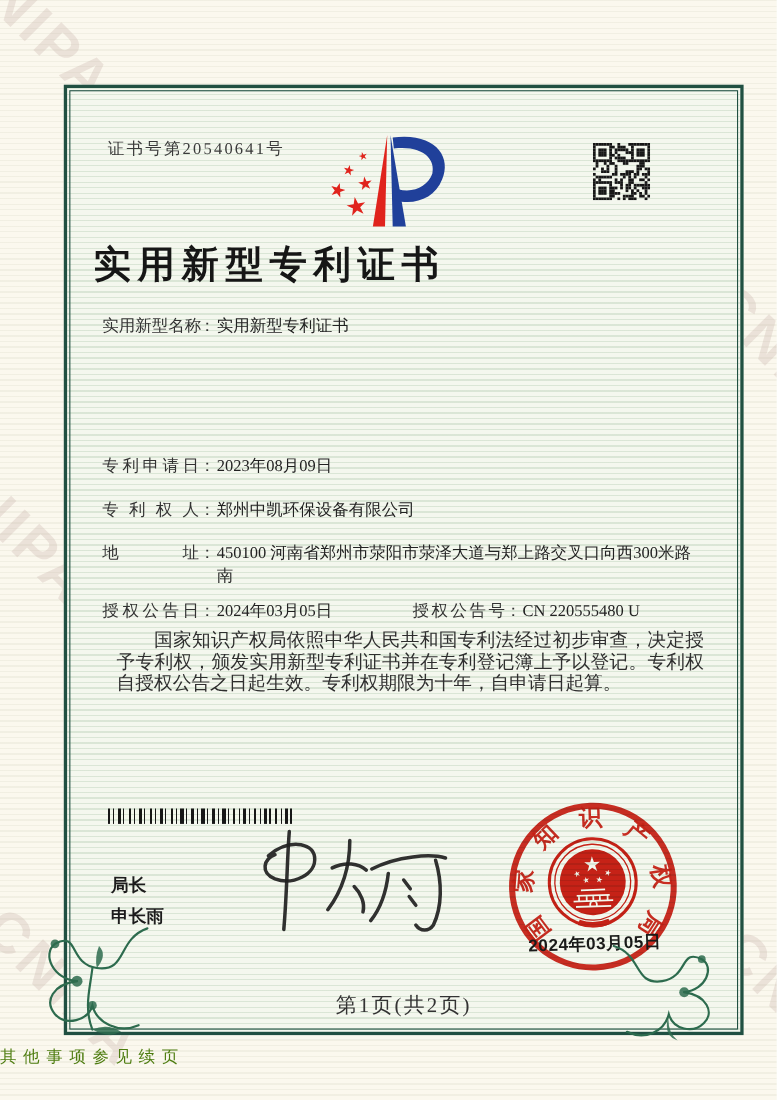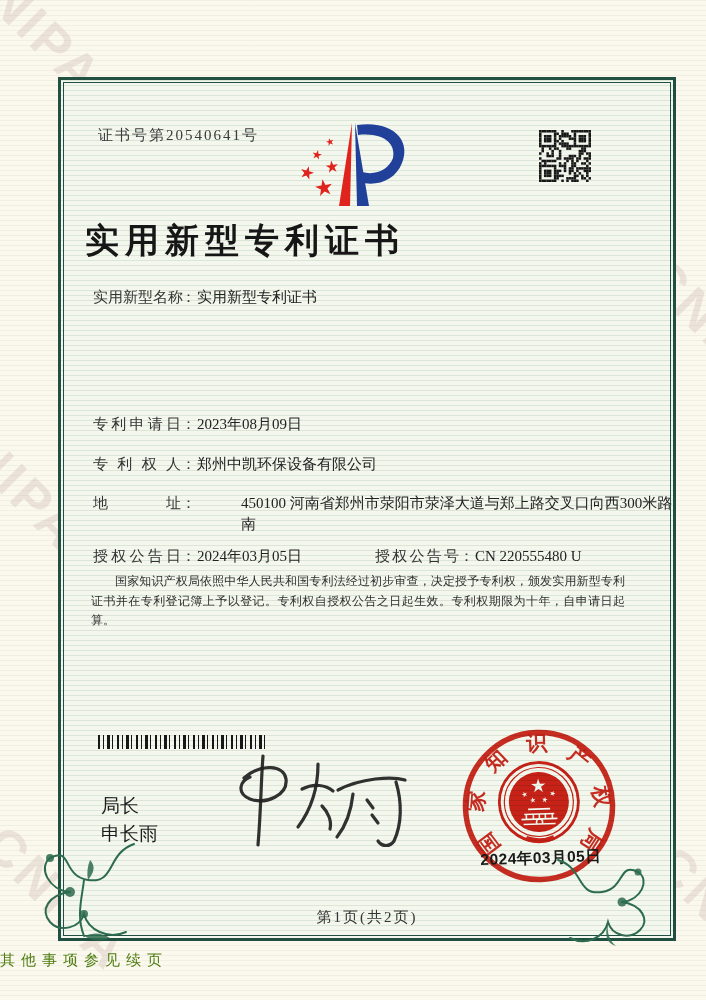--- a/index.html
+++ b/index.html
@@ -36,44 +36,44 @@
   .cert-no{position:absolute;left:37px;top:46px;font-size:15px;letter-spacing:2px;color:#3a3a3a;}
   .logo{position:absolute;left:233px;top:40px;width:122px;height:92px;}
   .qr{position:absolute;left:478px;top:50px;width:52px;height:52px;}
   .title{position:absolute;left:0;top:138px;width:100%;
          font-size:34px;font-weight:bold;letter-spacing:6px;color:#161616;margin-left:24px;}
   
   .row{position:absolute;left:32px;font-size:15px;line-height:21px;white-space:nowrap;}
   .lbl{display:inline-block;width:88px;text-align:justify;text-align-last:justify;vertical-align:top;color:#333;}
   .colon{display:inline-block;width:16px;vertical-align:top;color:#333;}
   .val{display:inline-block;vertical-align:top;color:#222;}
-  .val.wrap{white-space:normal;width:436px;margin-left:44px;}
+  .val.wrap{white-space:normal;width:436px;}
   .r1{top:207px;} .r2{top:250px;} .r3{top:293px;} .r4{top:334px;} .r5{top:374px;}
   .r6{top:413px;} .r7{top:466px;}
   .pair2{position:absolute;left:282px;top:0;white-space:nowrap;}
   .pair2 .lbl{width:84px;}
   
-  .paras{position:absolute;left:30px;top:492px;width:534px;font-size:12px;line-height:19.5px;color:#2e2e2e;text-align:justify;}
+  .paras{position:absolute;left:45px;top:492px;width:534px;font-size:17px;line-height:19.5px;color:#2e2e2e;text-align:justify;}
   .paras p{text-indent:2em;margin-bottom:9px;}
   
   .barcode{position:absolute;left:37px;top:655px;width:170px;height:14px;
     background-image:repeating-linear-gradient(90deg,#171717 0 2px,transparent 2px 5px,#171717 5px 6px,transparent 6px 9px,#171717 9px 12px,transparent 12px 14px,#171717 14px 15px,transparent 15px 19px);}
   .signer{position:absolute;left:40px;top:712px;font-family:"Liberation Sans","DejaVu Sans",sans-serif;
-          font-weight:normal;font-size:19px;color:#1c1c1c;line-height:28px;}
+          font-weight:bold;font-size:16px;color:#1c1c1c;line-height:28px;}
   .signature{position:absolute;left:145px;top:668px;width:215px;height:115px;}
   .signature path{stroke:#1f1f1f;stroke-width:3.2;fill:none;stroke-linecap:round;stroke-linejoin:round;opacity:.92;}
   
   .seal{position:absolute;left:398px;top:646px;width:160px;height:160px;transform:rotate(-2deg);mix-blend-mode:multiply;}
   .seal .ring{fill:none;stroke:var(--seal-red);stroke-width:5.5;opacity:.95;}
   .seal .red{fill:var(--seal-red);} .seal .redln{stroke:var(--seal-red);fill:none;}
   #seal-ring-text text{font-size:21px;font-weight:bold;text-anchor:middle;fill:var(--seal-red);
     font-family:"Liberation Serif","DejaVu Serif",serif;opacity:.95;}
   .seal-date{font-family:"Liberation Sans","DejaVu Sans",sans-serif;font-weight:bold;
     font-size:15.5px;fill:#1b1b1b;text-anchor:middle;letter-spacing:.5px;}
-  .page-info{position:absolute;left:0;bottom:11px;width:100%;text-align:center;font-size:15px;letter-spacing:2px;color:#333;}
+  .page-info{position:absolute;left:0;bottom:11px;width:100%;text-align:center;font-size:19px;letter-spacing:2px;color:#333;}
   .continuation{position:absolute;left:0;top:951px;width:100%;text-align:left;font-size:15px;letter-spacing:6px;color:#4d7c0f;}
   .flourish{position:absolute;pointer-events:none;}
   .flourish path{stroke:#2d6b4e;fill:none;stroke-width:2;stroke-linecap:round;}
   .flourish .leaf{fill:#2d6b4e;stroke:none;opacity:.85;}
   .fl-bl{left:36px;top:840px;width:104px;height:118px;}
   .fl-br{left:552px;top:858px;width:106px;height:100px;}
   .star{fill:var(--logo-red);}
   .qr svg{width:100%;height:100%;}
 </style>
 </head>

